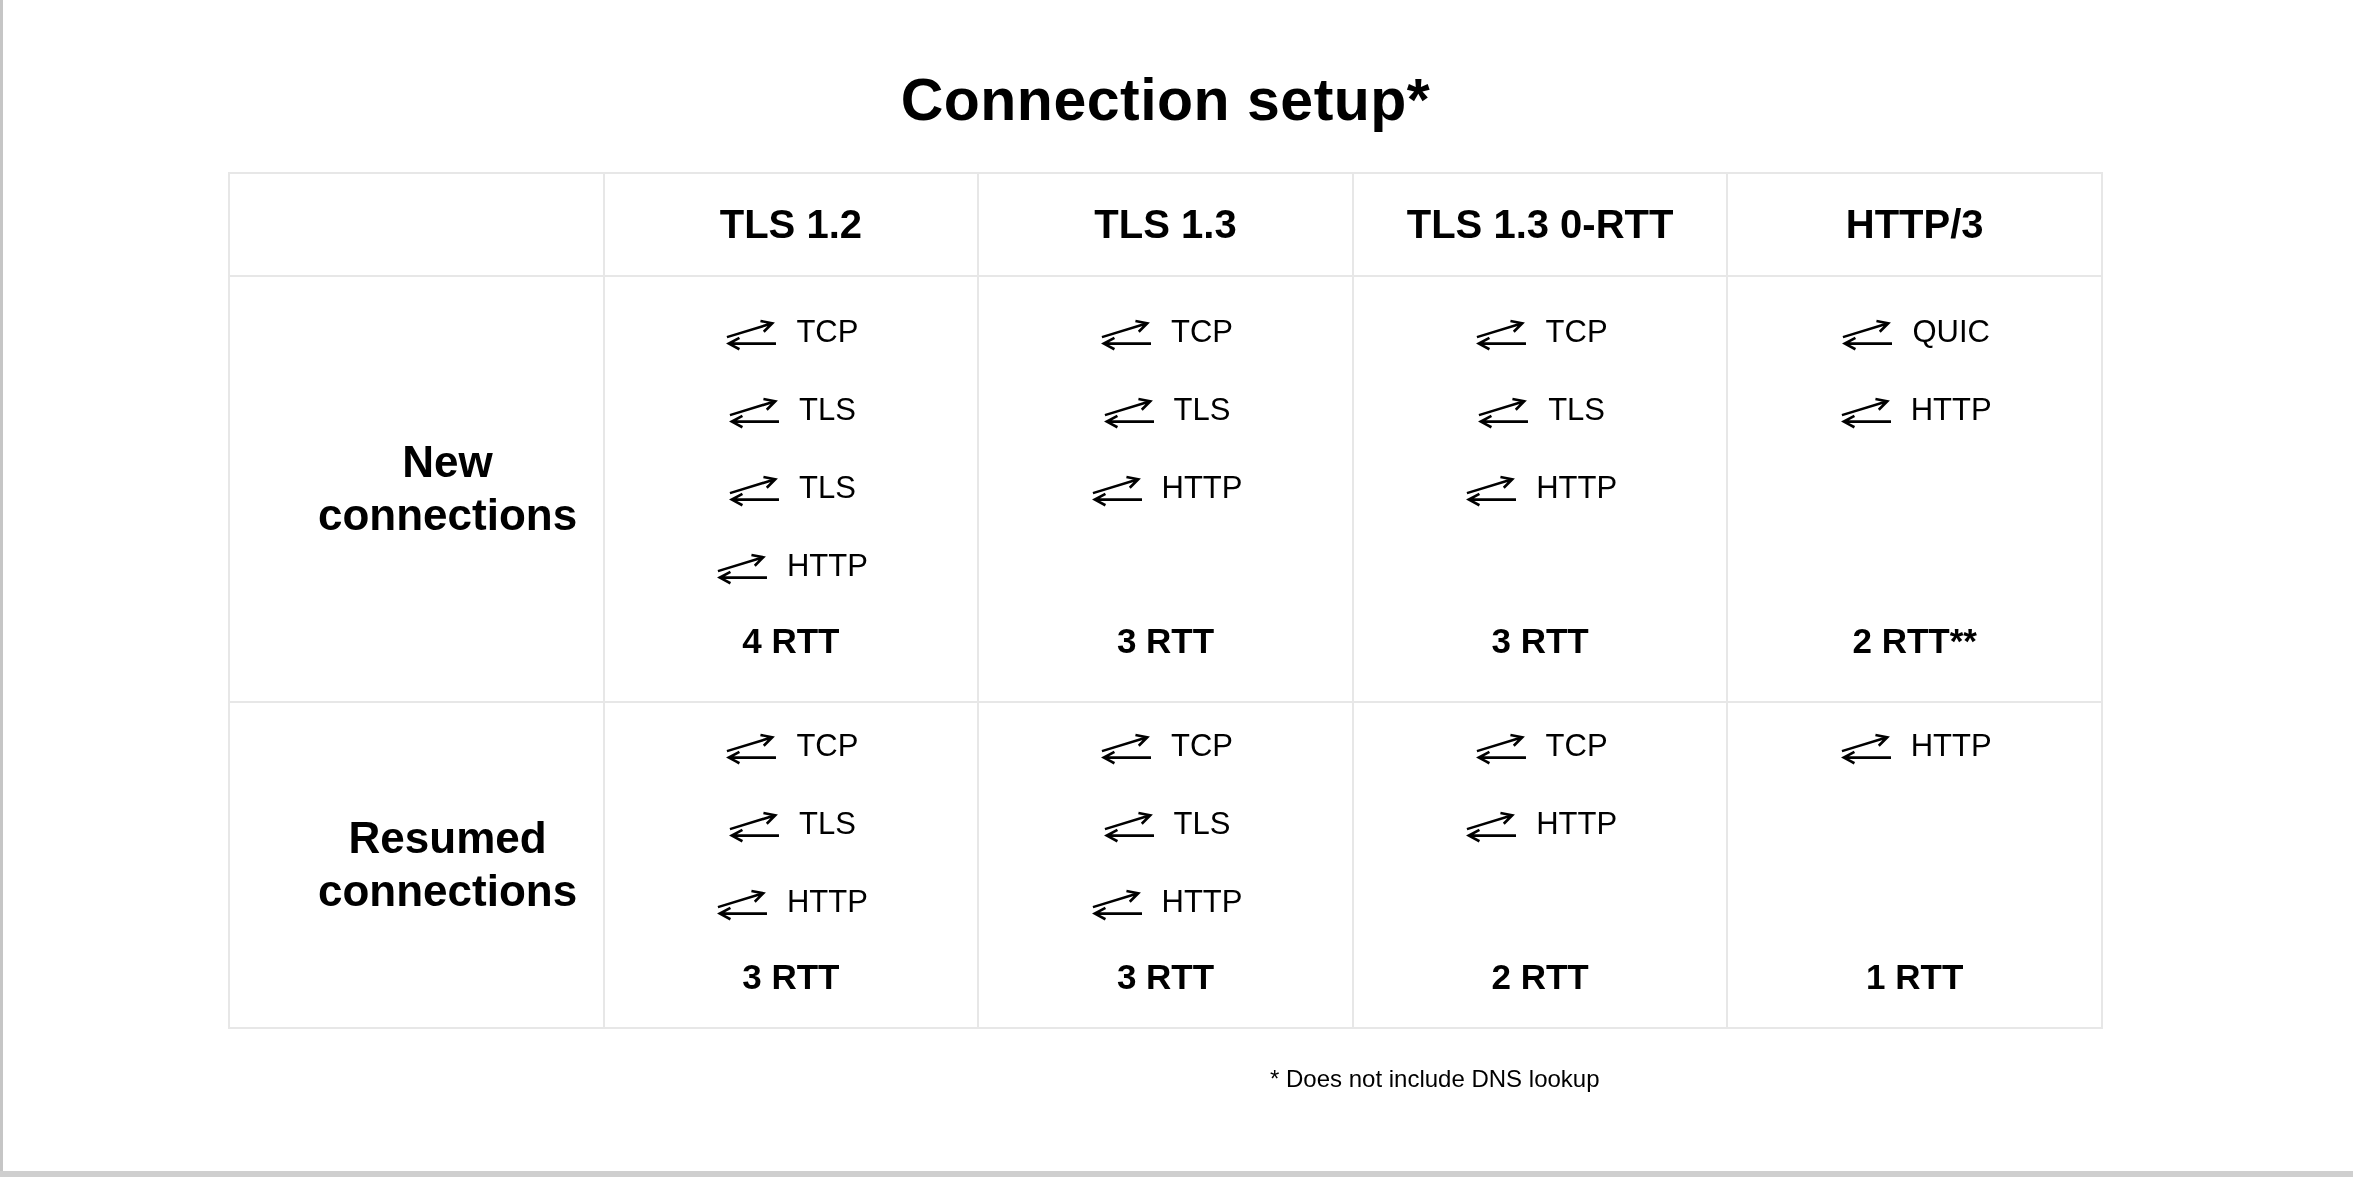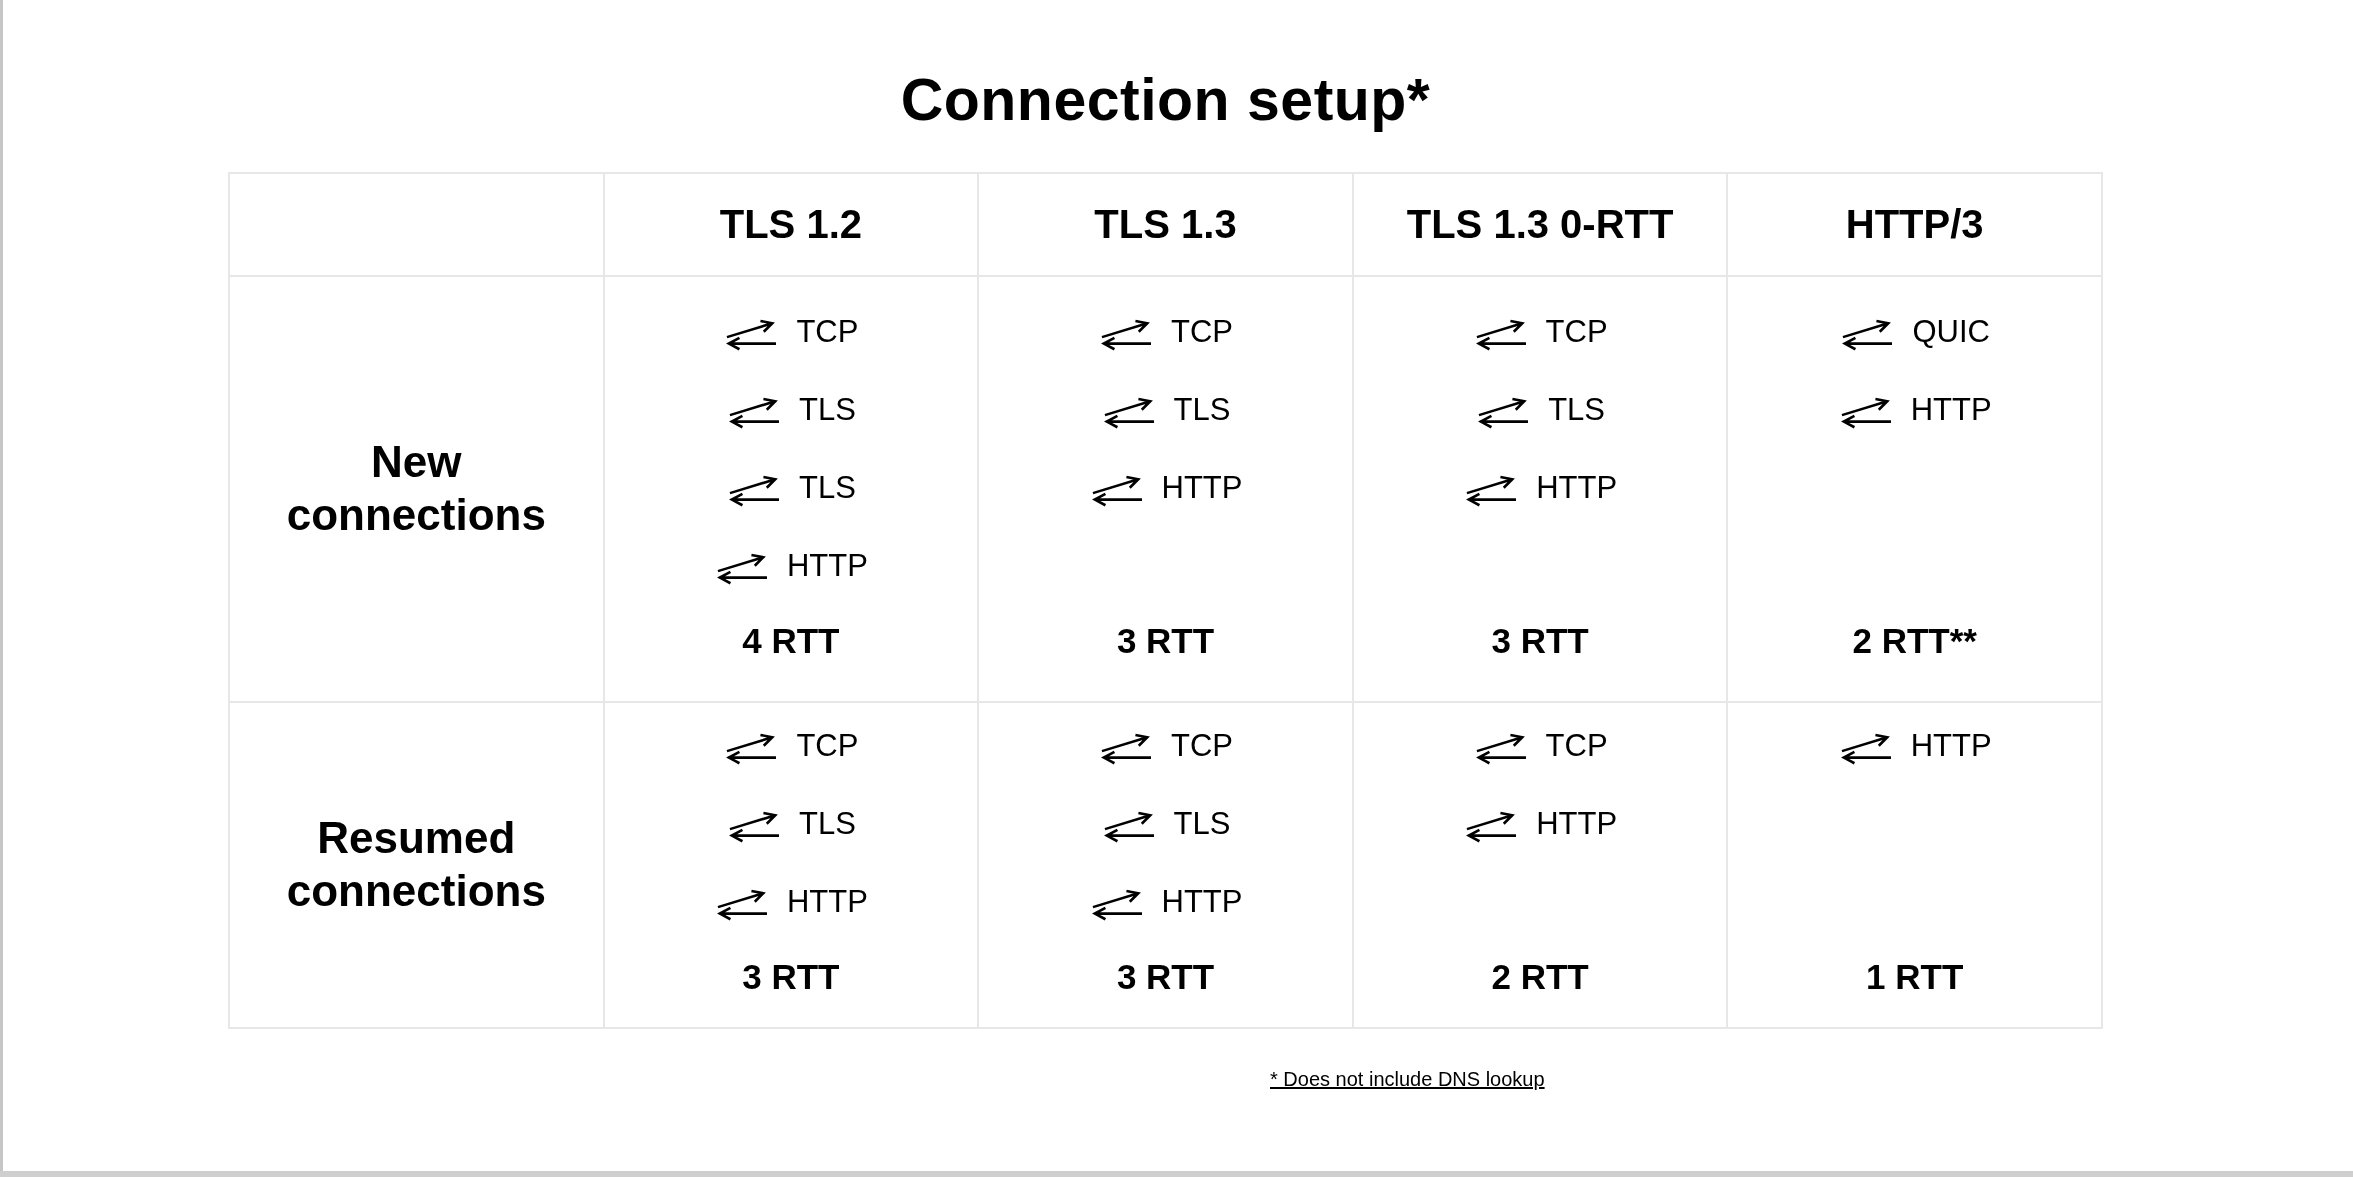--- a/index.html
+++ b/index.html
@@ -61,21 +61,21 @@
   .hcell {
     display: flex;
     align-items: center;
     justify-content: center;
     font-size: 40px;
     font-weight: 700;
   }
   .lcell {
     display: flex;
     align-items: center;
-    justify-content: center;
+    justify-content: flex-end;
     text-align: center;
     font-size: 44px;
     font-weight: 700;
     line-height: 1.2;
   }
   .lcell span { max-width: 310px; }
 
   .dcell {
     display: flex;
     flex-direction: column;
@@ -113,24 +113,23 @@
     white-space: nowrap;
   }
   .rtt {
     font-size: 35px;
     font-weight: 700;
   }
 
   .footnotes {
     position: absolute;
     left: 1270px; top: 1062px;
-    font-size: 20px;
+    font-size: 24px;
     line-height: 34px;
     font-weight: 400;
-    text-decoration: underline;
   }
 </style>
 </head>
 <body>
 
 <div class="edge-left"></div>
 <div class="edge-bottom"></div>
 
 <div class="slide-title">Connection setup*</div>
 

